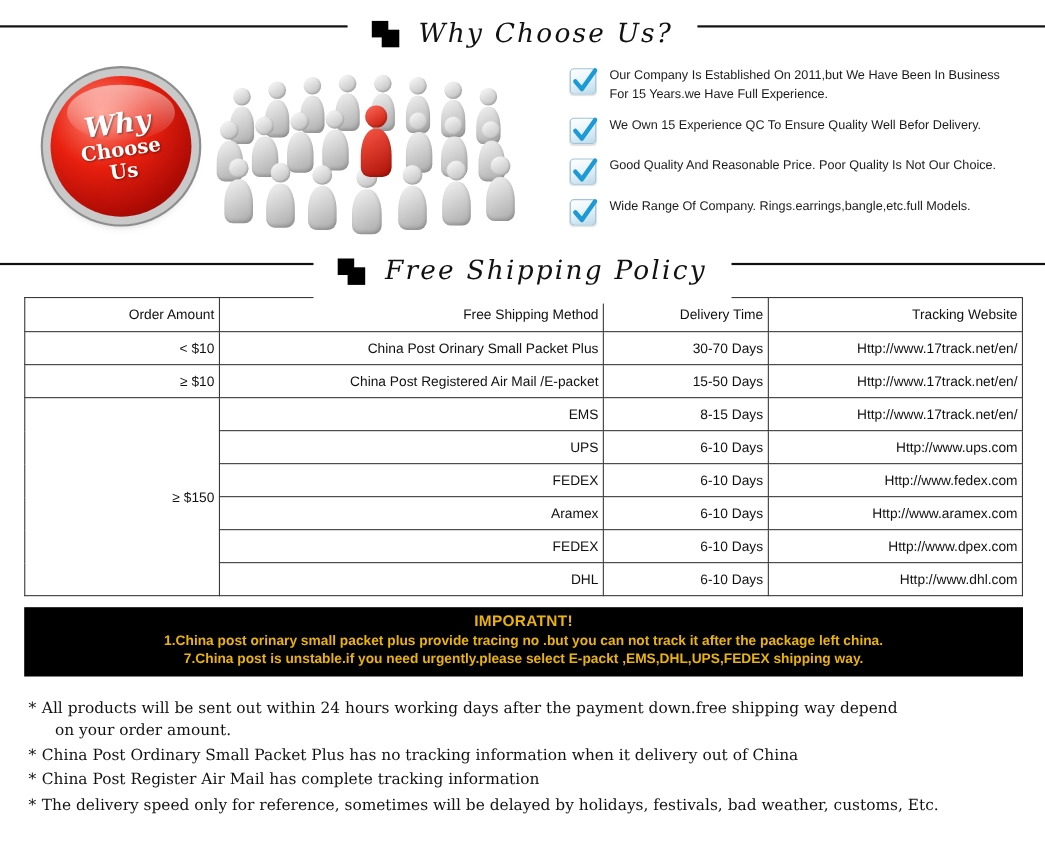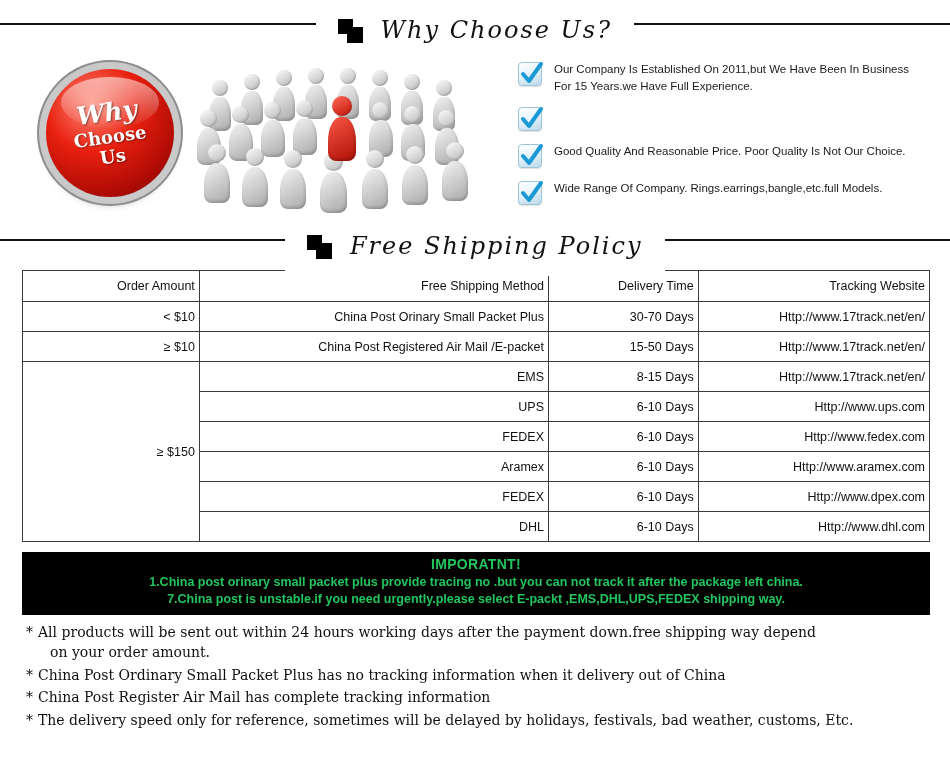--- a/index.html
+++ b/index.html
@@ -213,23 +213,23 @@
   .col-amount { width: 19.5%; }
   .col-method { width: 38.5%; }
   .col-time   { width: 16.5%; }
   .col-track  { width: 25.5%; }
   td.amount-span {
     vertical-align: middle;
   }
 
   
   .important {
-    margin: 10px 20px 0 22px;
+    margin: 10px 20px 12px 22px;
     background: #000;
-    color: #22c55e;
+    color: #eab308;
     padding: 4px 6px 7px;
     text-align: center;
   }
   .important .imp-title {
     font-size: 14px;
     font-weight: bold;
     letter-spacing: 0.3px;
     margin-bottom: 2px;
   }
   .important .imp-line {
@@ -386,20 +386,21 @@
           </svg>
       </span>
       <span class="bullet-text">Our Company Is Established On 2011,but We Have Been In Business For 15 Years.we Have Full Experience.</span>
     </div>
     <div class="bullet">
       <span class="check">
         <svg width="24" height="28" viewBox="0 0 24 28">
             <path d="M3 14 L9 21 L21 4" fill="none" stroke="#1b9ad6" stroke-width="4" stroke-linecap="round" stroke-linejoin="round"></path>
           </svg>
       </span>
+      <span class="bullet-text">We Own 15 Experience QC To Ensure Quality Well Befor Delivery.</span>
     </div>
     <div class="bullet">
       <span class="check">
         <svg width="24" height="28" viewBox="0 0 24 28">
             <path d="M3 14 L9 21 L21 4" fill="none" stroke="#1b9ad6" stroke-width="4" stroke-linecap="round" stroke-linejoin="round"></path>
           </svg>
       </span>
       <span class="bullet-text">Good Quality And Reasonable Price. Poor Quality Is Not Our Choice.</span>
     </div>
     <div class="bullet">

